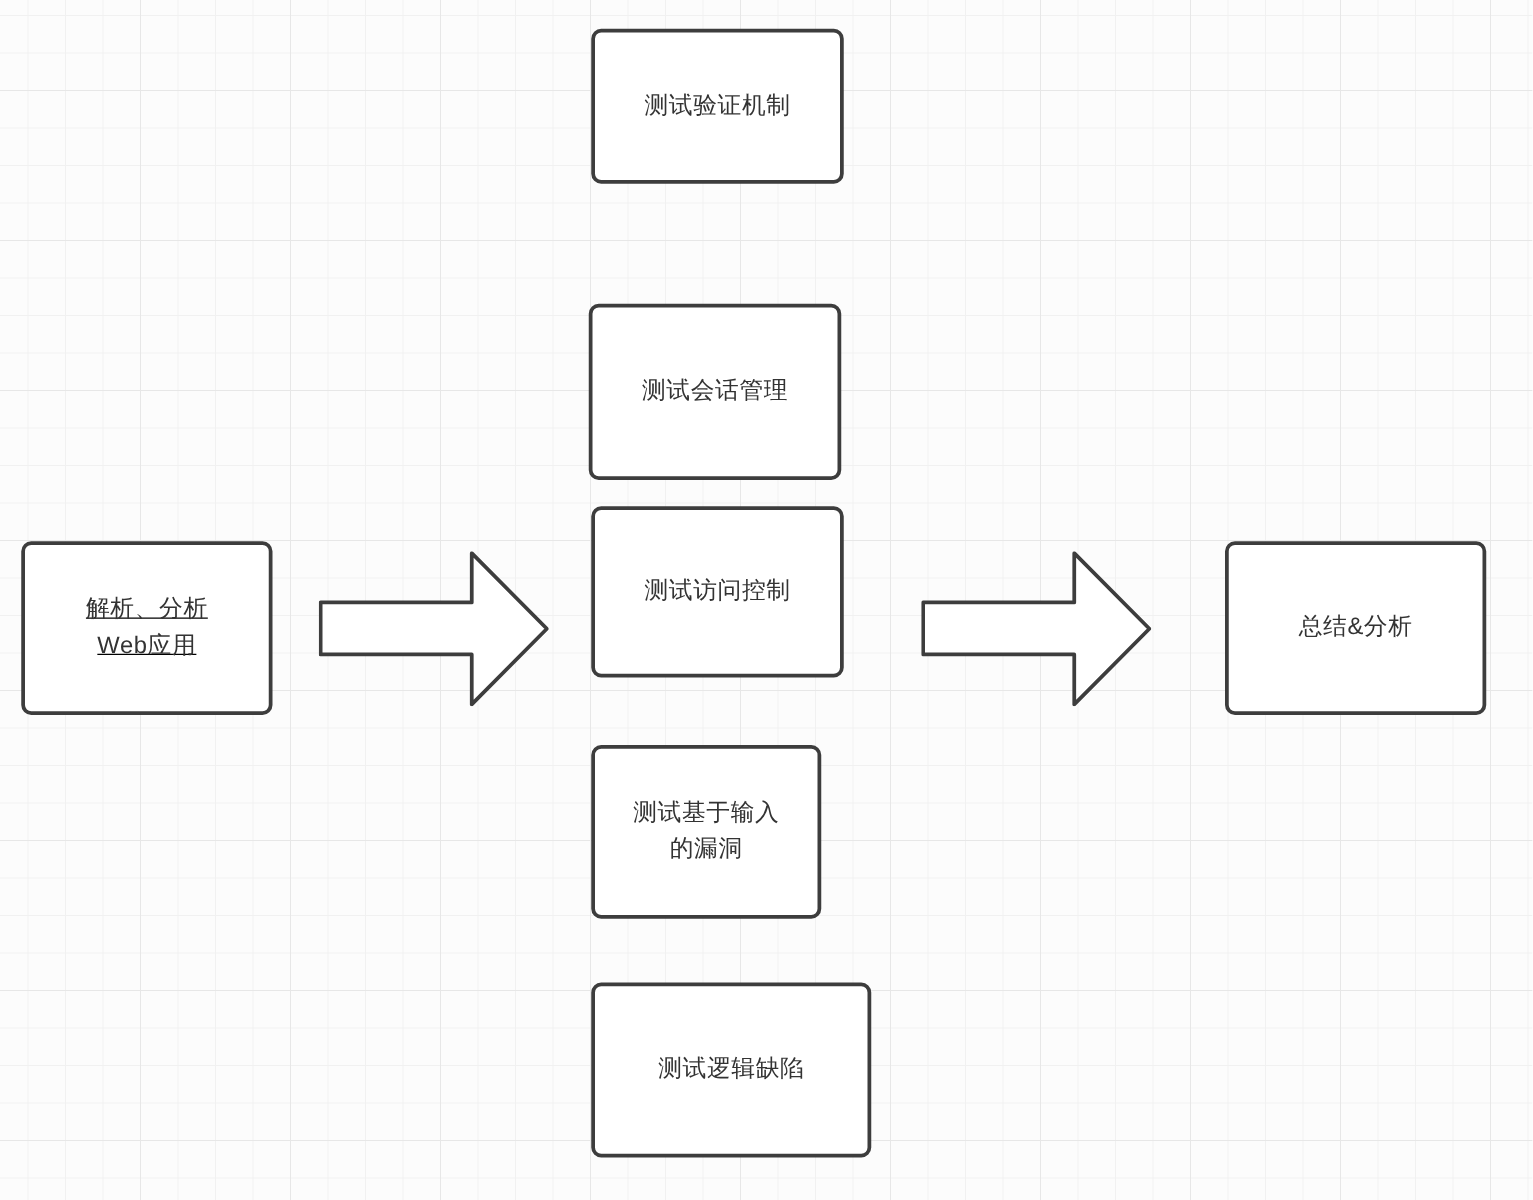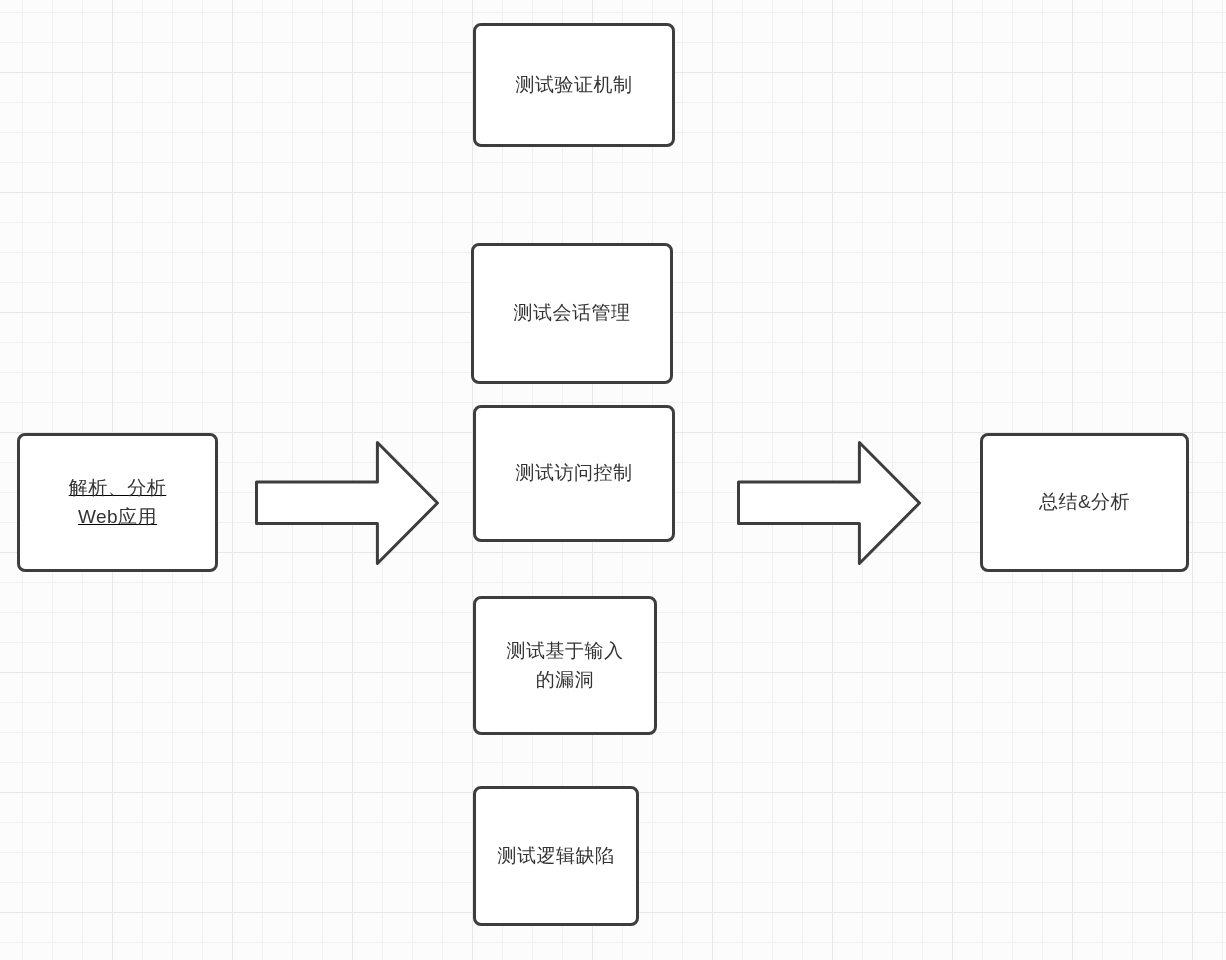--- a/index.html
+++ b/index.html
@@ -61,21 +61,21 @@
     <div class="node" style="left: 471px; top: 230px; width: 202px; height: 141px; margin-top: 13px;">
       <span class="node-label">测试会话管理</span>
     </div>
     <div class="node" style="left: 473px; top: 405px; width: 202px; height: 137px; justify-content: center;">
       <span class="node-label">测试访问控制</span>
     </div>
     <div class="node" style="left: 473px; top: 596px; width: 184px; height: 139px;">
       <span class="node-label">测试基于输入
 的漏洞</span>
     </div>
-    <div class="node" style="left: 473px; top: 786px; width: 166px; height: 140px;">
+    <div class="node" style="left: 473px; top: 786px; width: 224px; height: 140px;">
       <span class="node-label">测试逻辑缺陷</span>
     </div>
     <div class="node" style="left: 980px; top: 433px; width: 209px; height: 139px;">
       <span class="node-label">总结&amp;分析</span>
     </div>
     <svg class="arrow" width="184" height="124" viewBox="0 0 184 124" style="left: 255px; top: 441px;">
       <path d="M1.5 40.9 H122.4 V1.5 L182.5 62 L122.4 122.5 V82.5 H1.5 Z" fill="#ffffff" stroke="#3d3d3d" stroke-width="3" stroke-linejoin="round"></path>
     </svg>
     <svg class="arrow" width="184" height="124" viewBox="0 0 184 124" style="left: 737px; top: 441px;">
       <path d="M1.5 40.9 H122.4 V1.5 L182.5 62 L122.4 122.5 V82.5 H1.5 Z" fill="#ffffff" stroke="#3d3d3d" stroke-width="3" stroke-linejoin="round"></path>

